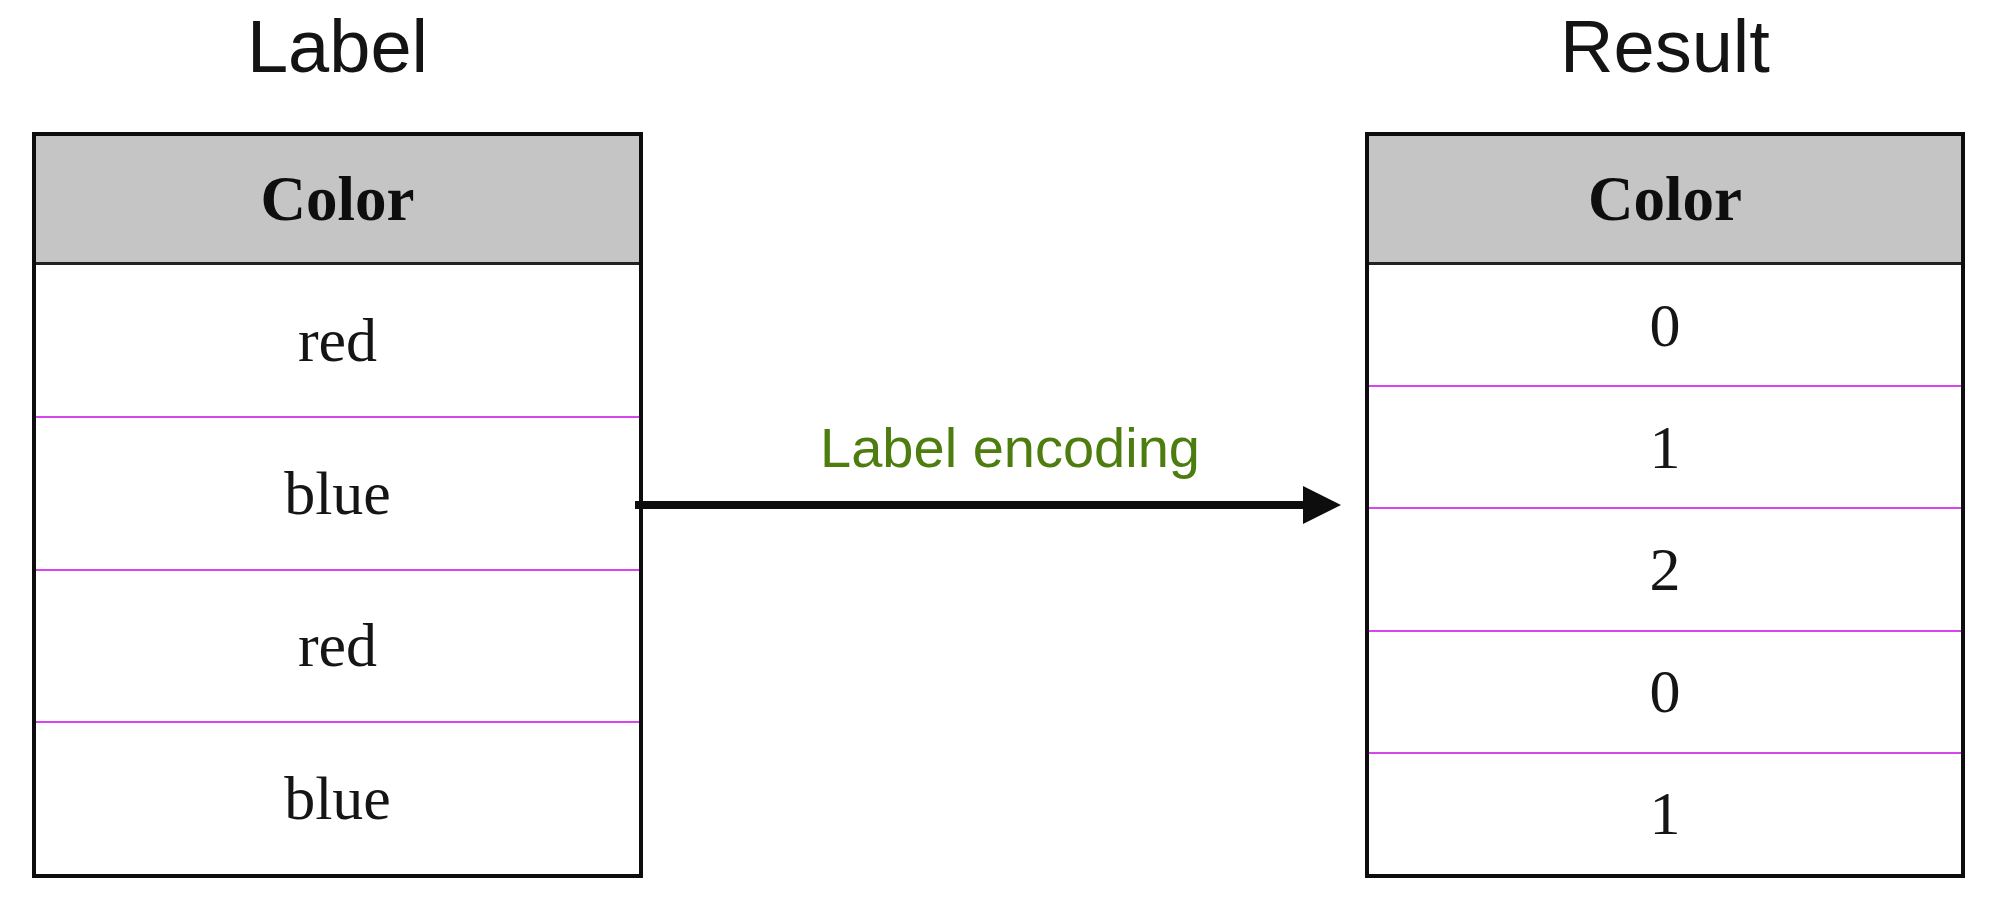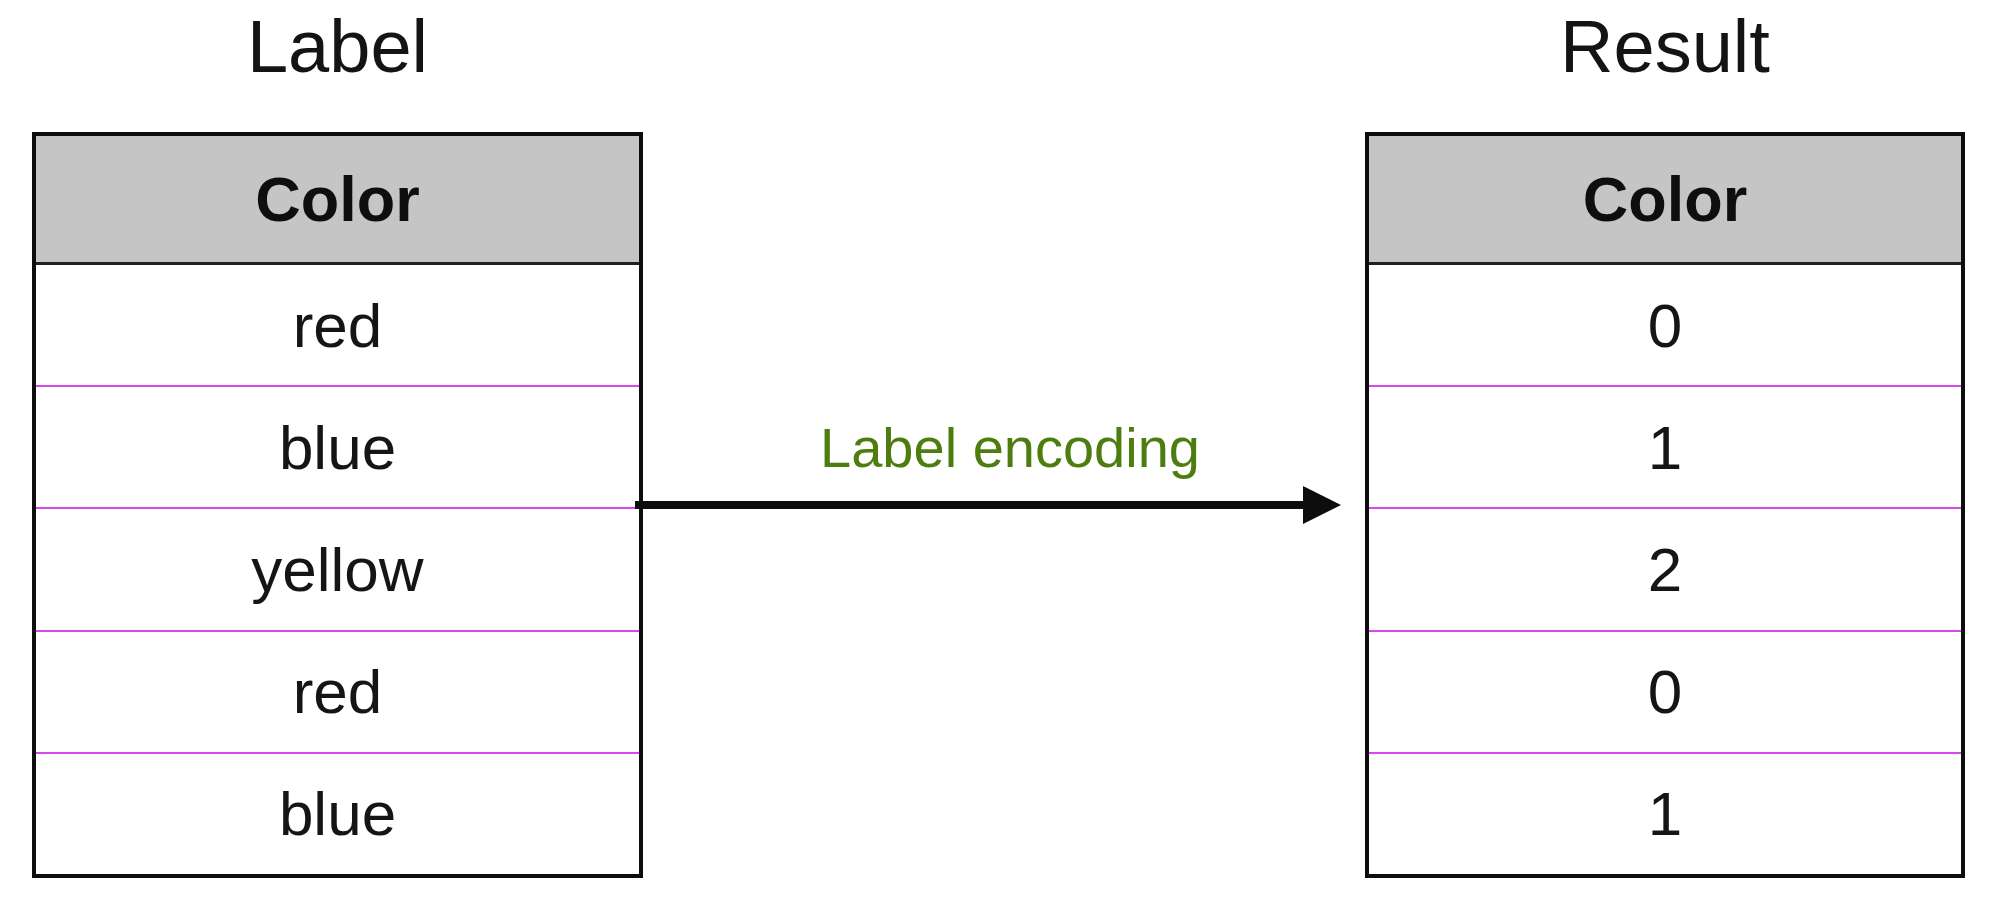--- a/index.html
+++ b/index.html
@@ -32,20 +32,21 @@
 
   .enc-table {
     position: absolute;
     top: 132px;
     height: 746px;
     box-sizing: border-box;
     border: 4px solid #0d0d0d;
     background: #bef264;
     display: flex;
     flex-direction: column;
+    font-family: Liberation Serif, serif;
   }
   .table-left  { left: 32px;   width: 611px; }
   .table-right { left: 1365px; width: 600px; }
 
   .enc-header {
     flex: 0 0 126px;
     background: #c5c5c5;
     border-bottom: 3px solid #222222;
     display: flex;
     align-items: center;
@@ -107,21 +108,20 @@
 <div class="canvas">
 
   <div class="panel-title title-left">Label</div>
 
   <div class="panel-title title-right">Result</div>
 
   <div class="enc-table table-left">
     <div class="enc-header">Color</div>
     <div class="enc-row">red</div>
     <div class="enc-row">blue</div>
-    <div class="enc-row">yellow</div>
     <div class="enc-row">red</div>
     <div class="enc-row">blue</div>
   </div>
 
   <div class="arrow-label">Label encoding</div>
 
   <div class="arrow-line"></div>
   <div class="arrow-head"></div>
 
   <div class="enc-table table-right">

